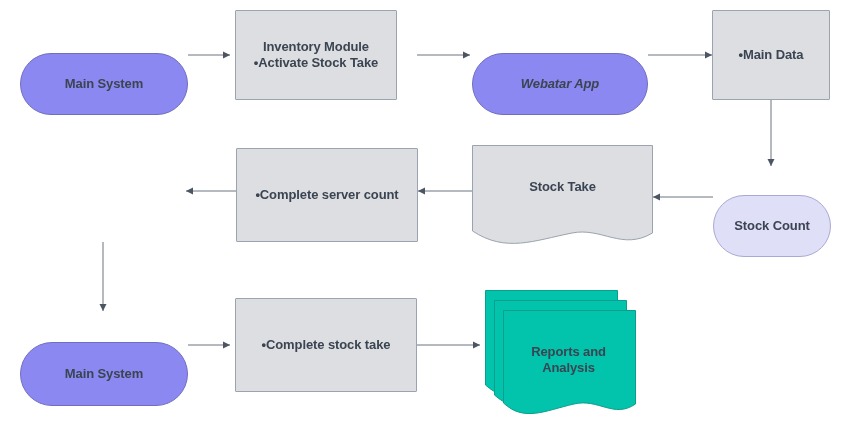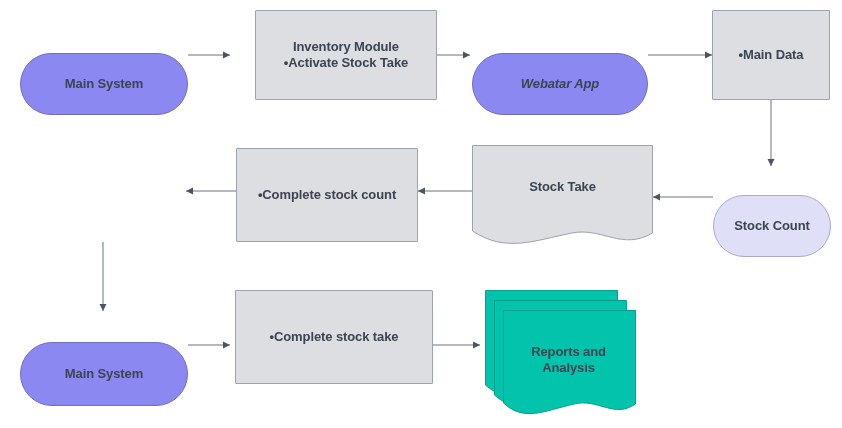--- a/index.html
+++ b/index.html
@@ -143,54 +143,54 @@
     <g>
       <path class="edge-line" d="M417 345 L480 345"></path>
       <path class="edge-head" d="M480 345 L473 341.5 L473 348.5 Z"></path>
     </g>
   </svg>
 
   <div class="node shape-stadium fill-purple" style="left:20px; top:24px; width:168px; height:62px;">
     <span class="label">Main System</span>
   </div>
 
-  <div class="node shape-rect" style="left:235px; top:10px; width:182px; height:90px;margin-left:20px;">
+  <div class="node shape-rect" style="left:235px; top:10px; width:162px; height:90px;">
     <span class="label">Inventory Module
 •Activate Stock Take</span>
   </div>
 
   <div class="node shape-stadium fill-purple" style="left:472px; top:24px; width:176px; height:62px;font-style:italic;">
     <span class="label">Webatar App</span>
   </div>
 
   <div class="node shape-rect" style="left:712px; top:10px; width:118px; height:90px;">
     <span class="label">•Main Data</span>
   </div>
 
 
   <div class="node shape-rect" style="left:236px; top:148px; width:182px; height:94px;">
-    <span class="label">•Complete stock count</span>
+    <span class="label">•Complete server count</span>
   </div>
 
   <div class="node shape-doc" style="left:472px; top:145px; width:181px; height:105px;">
     <svg class="doc-svg" viewBox="0 0 181 105" preserveAspectRatio="none">
       <path class="doc-gray-fill" d="M0.5,0.5 L180.5,0.5 L180.5,88 C150,106 130,82 100,88 C62,95.5 34,108 0.5,86 Z"></path>
     </svg>
     <span class="label" style="margin-bottom:22px;">Stock Take</span>
   </div>
 
   <div class="node shape-stadium fill-lavender" style="left:713px; top:166px; width:118px; height:62px;">
     <span class="label">Stock Count</span>
   </div>
 
   <div class="node shape-stadium fill-purple" style="left:20px; top:313px; width:168px; height:64px;">
     <span class="label">Main System</span>
   </div>
 
-  <div class="node shape-rect" style="left:235px; top:290px; width:198px; height:94px;">
+  <div class="node shape-rect" style="left:235px; top:298px; width:182px; height:94px;">
     <span class="label">•Complete stock take</span>
   </div>
 
   <div class="node shape-doc" style="left:480px; top:288px; width:157px; height:133px;">
     <svg class="doc-svg" viewBox="0 0 157 133" preserveAspectRatio="none">
       <path class="doc-teal-fill" d="M5.5,2.5 L137.5,2.5 L137.5,98 C116,112 100,92 76,98 C46,105 26,116 5.5,97 Z"></path>
       <path class="doc-teal-fill" d="M14.5,12.5 L146.5,12.5 L146.5,108 C125,122 109,102 85,108 C55,115 35,126 14.5,107 Z"></path>
       <path class="doc-teal-fill" d="M23.5,22.5 L155.5,22.5 L155.5,116 C134,131 118,110 94,116 C64,123 44,134 23.5,115 Z"></path>
     </svg>
     <span class="label" style="margin-top:10px; margin-left:20px;">Reports and

